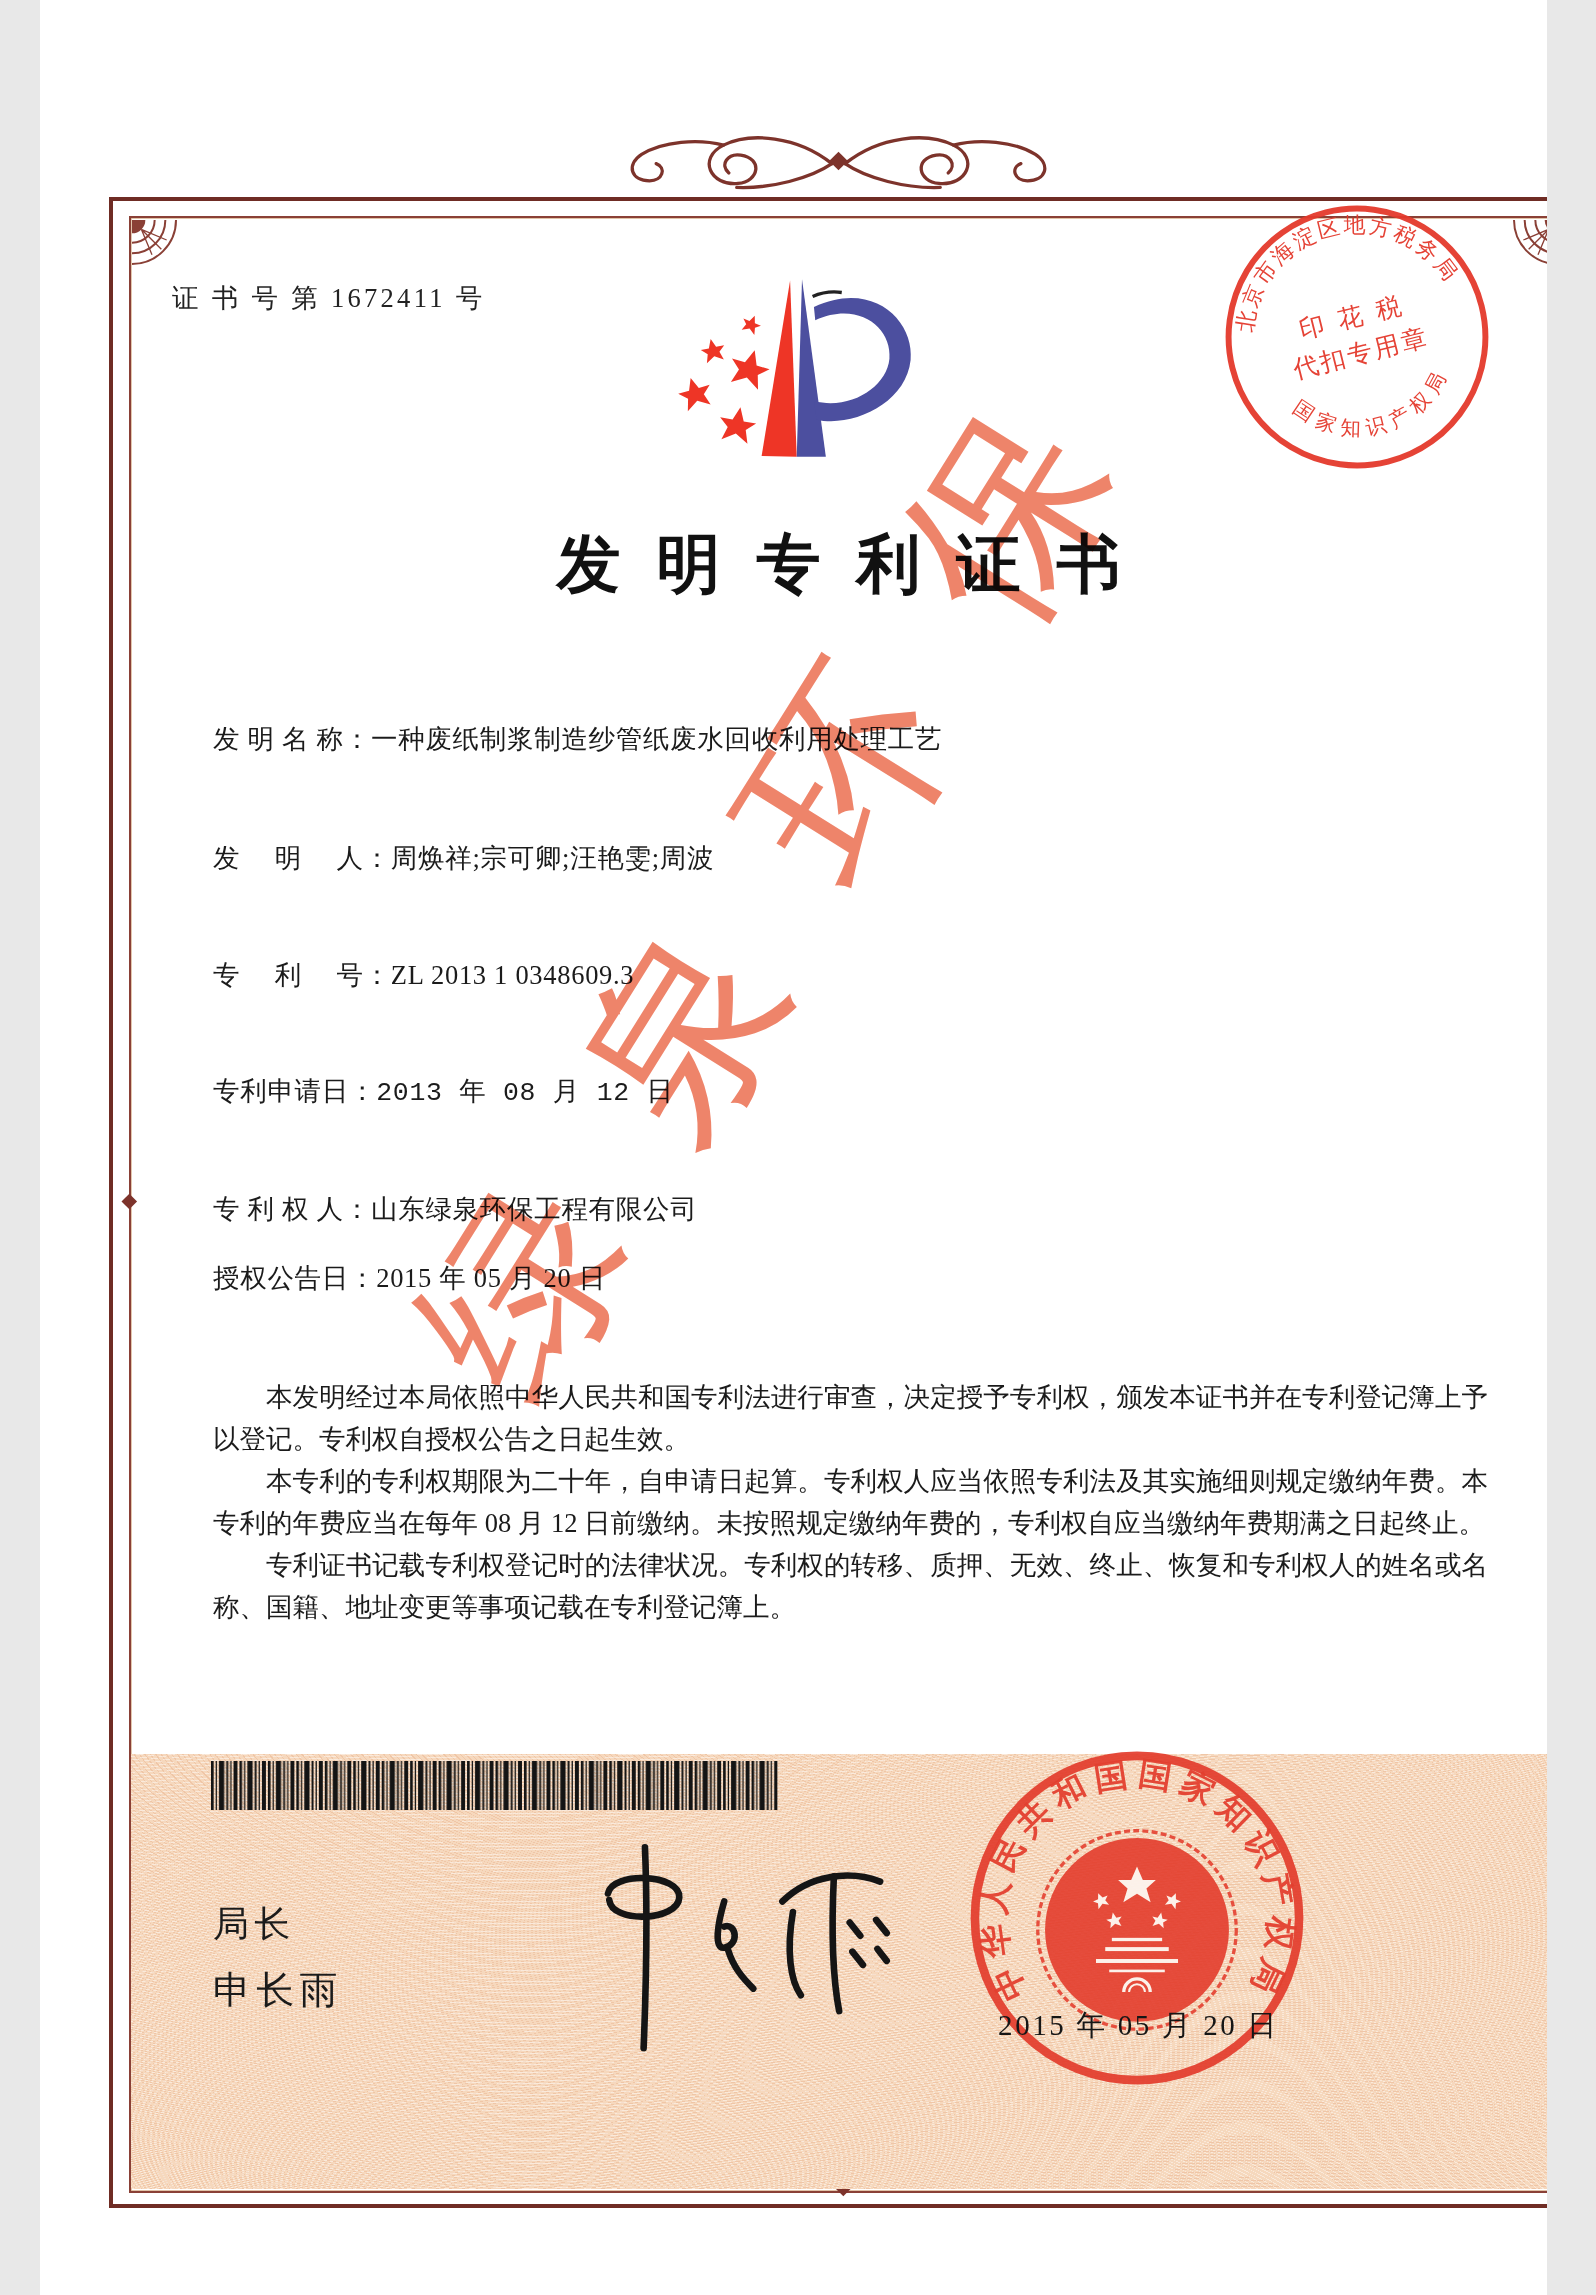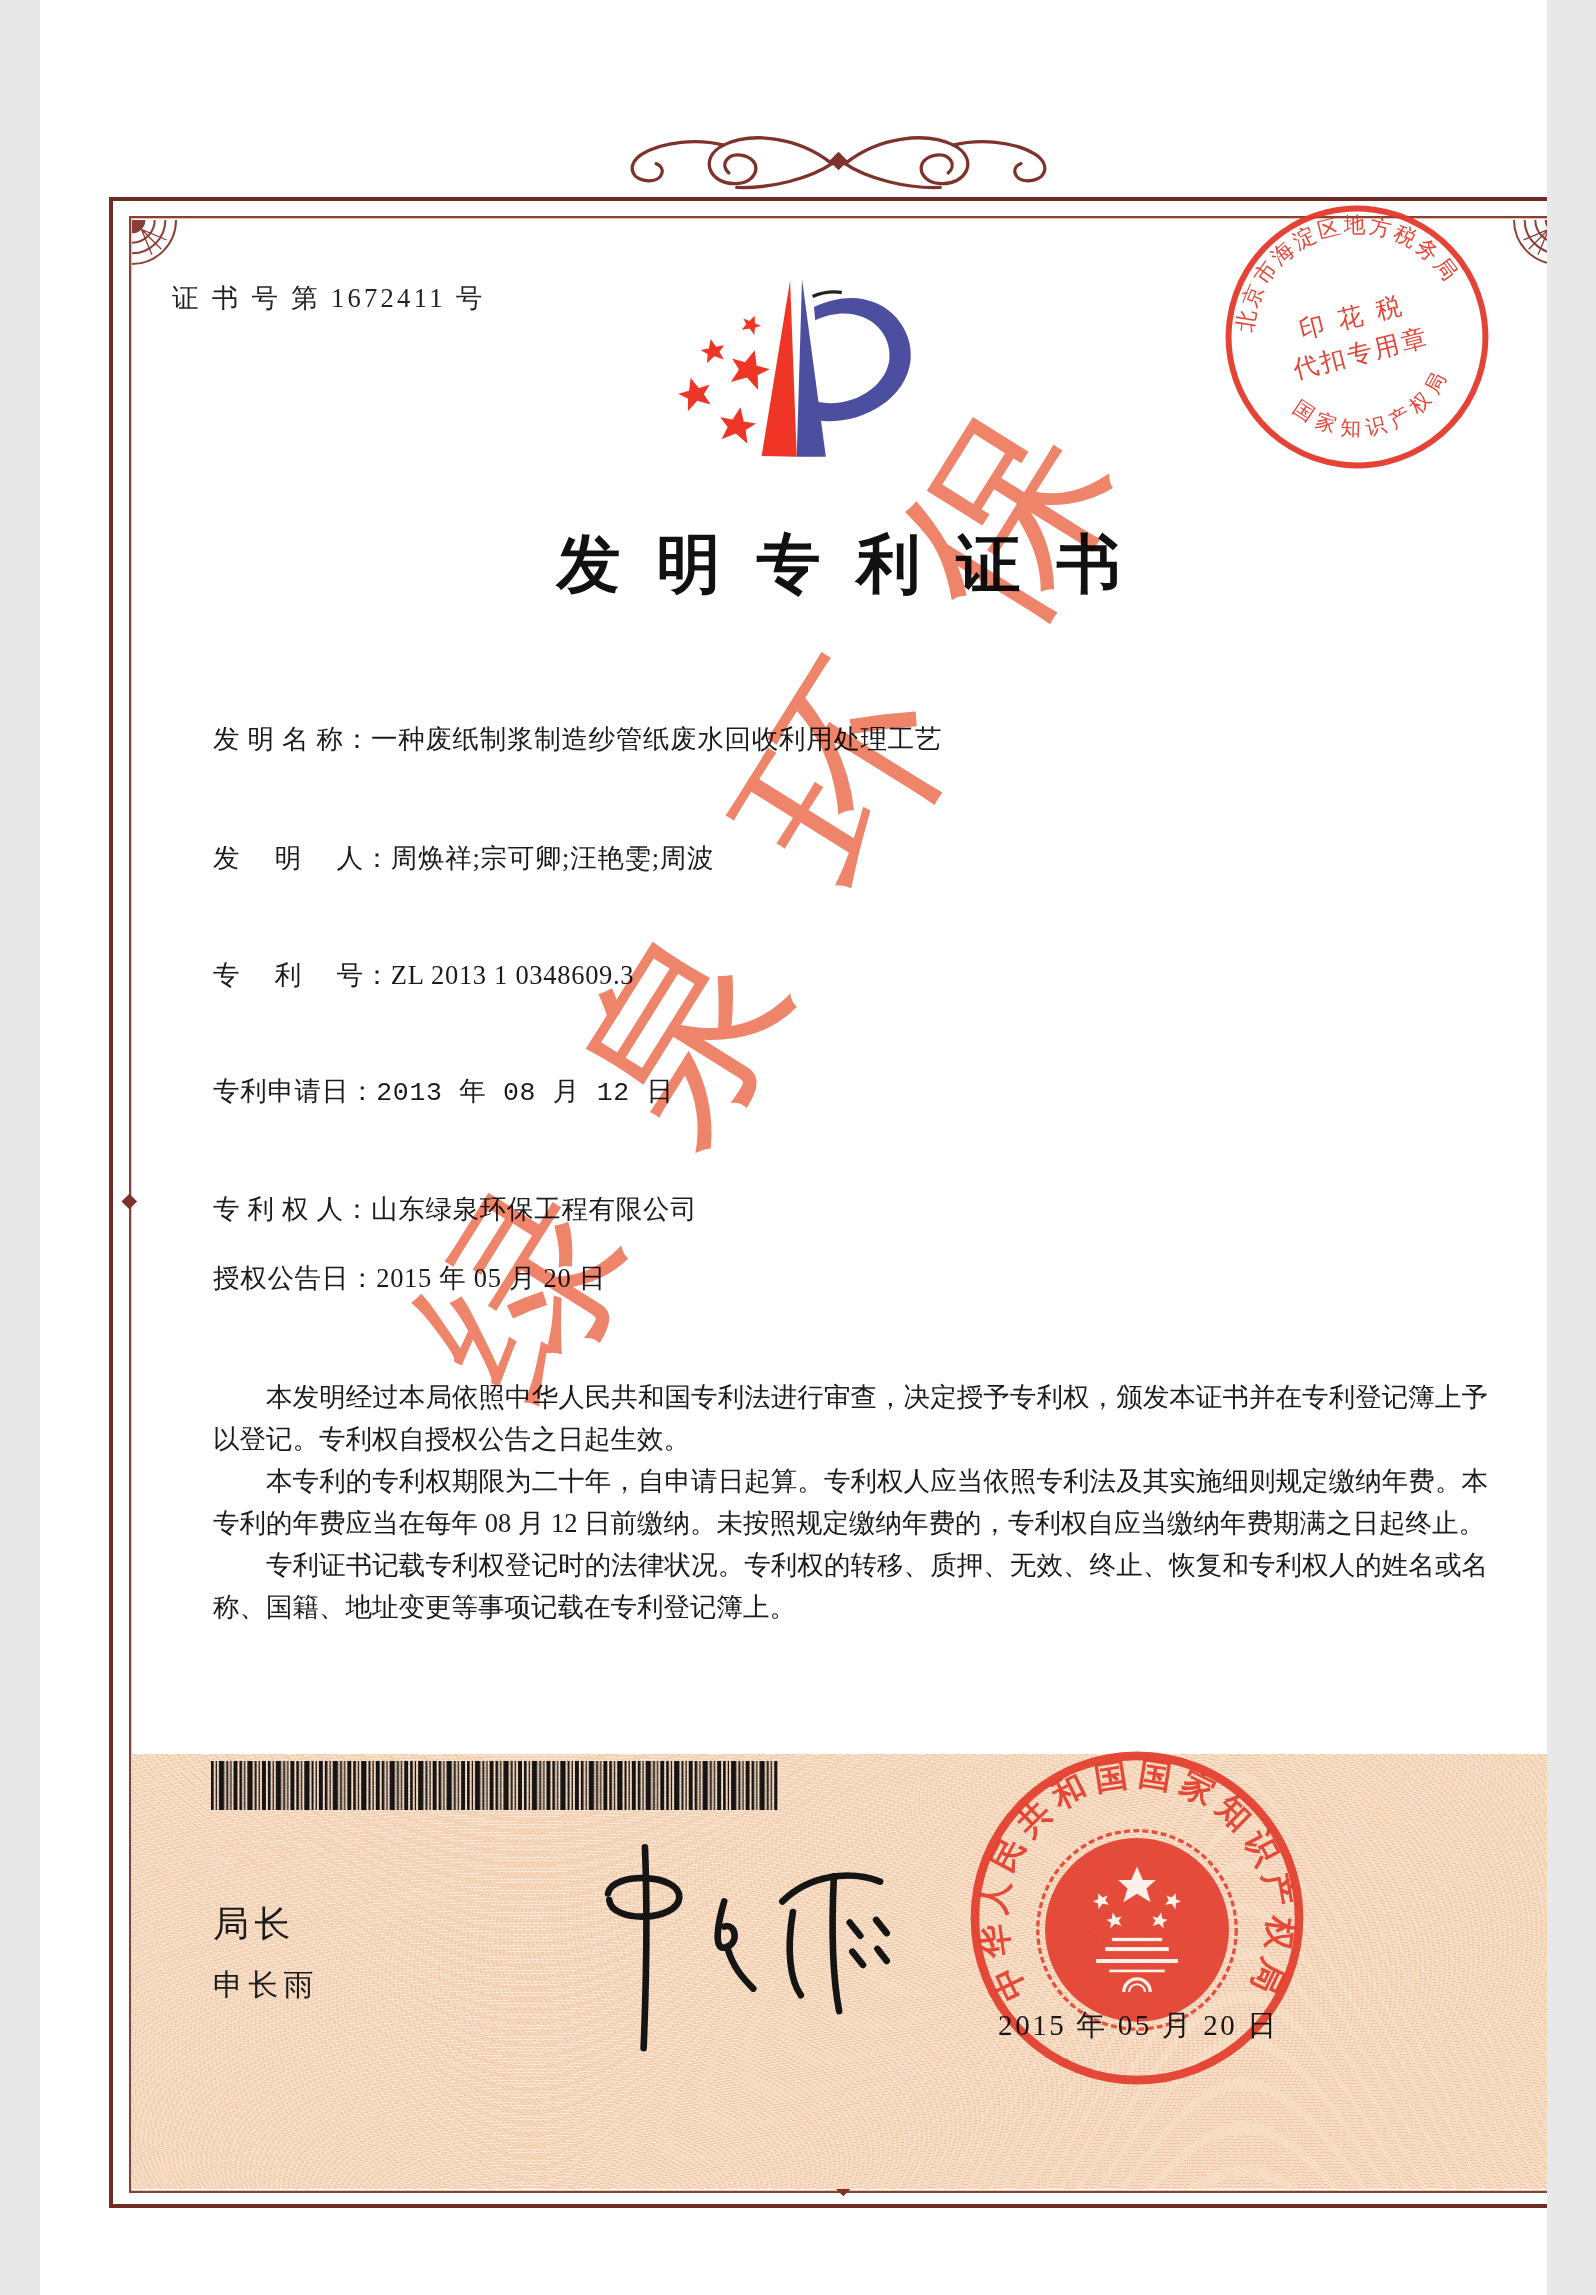--- a/index.html
+++ b/index.html
@@ -55,21 +55,21 @@
 
   
   .band { position:absolute; left:91px; top:1754px; width:1426px; height:435px; z-index:5;
     background-color:#f6d8bd;
     background-image:
       repeating-radial-gradient(ellipse 860px 225px at 28% 118%, rgba(255,255,255,.45) 0 1.3px, rgba(255,255,255,0) 1.3px 6px),
       repeating-radial-gradient(ellipse 992px 284px at 78% -14%, rgba(226,160,120,.32) 0 1.3px, rgba(226,160,120,0) 1.3px 5.3px);
   }
   .barcode { position:absolute; left:171px; top:1761px; width:569px; height:49px; z-index:8; }
   .director-title { position:absolute; left:173px; top:1900px; font-size:36px; letter-spacing:5.3px; z-index:8; }
-  .director-name  { position:absolute; left:173px; top:1965px; font-size:30px; letter-spacing:5.3px; z-index:8; }
+  .director-name  { position:absolute; left:173px; top:1965px; font-size:38px; letter-spacing:5.3px; z-index:8; }
   .signature { position:absolute; left:511px; top:1838px; width:357px; height:218px; z-index:9; }
   .big-seal { position:absolute; left:925px; top:1746px; width:344px; height:344px; z-index:20; opacity:.96; }
   .seal-date { position:absolute; left:920px; top:2006px; width:357px; text-align:center;
     font-size:29px; letter-spacing:2.6px; color:#161616; z-index:22; }
 
   .page-footer { position:absolute; left:0; top:2245px; width:1597px; text-align:center;
     font-size:19px; color:#333; letter-spacing:1.3px; }
 
   svg text { font-family:"Liberation Serif","DejaVu Serif",serif; }
 </style>

